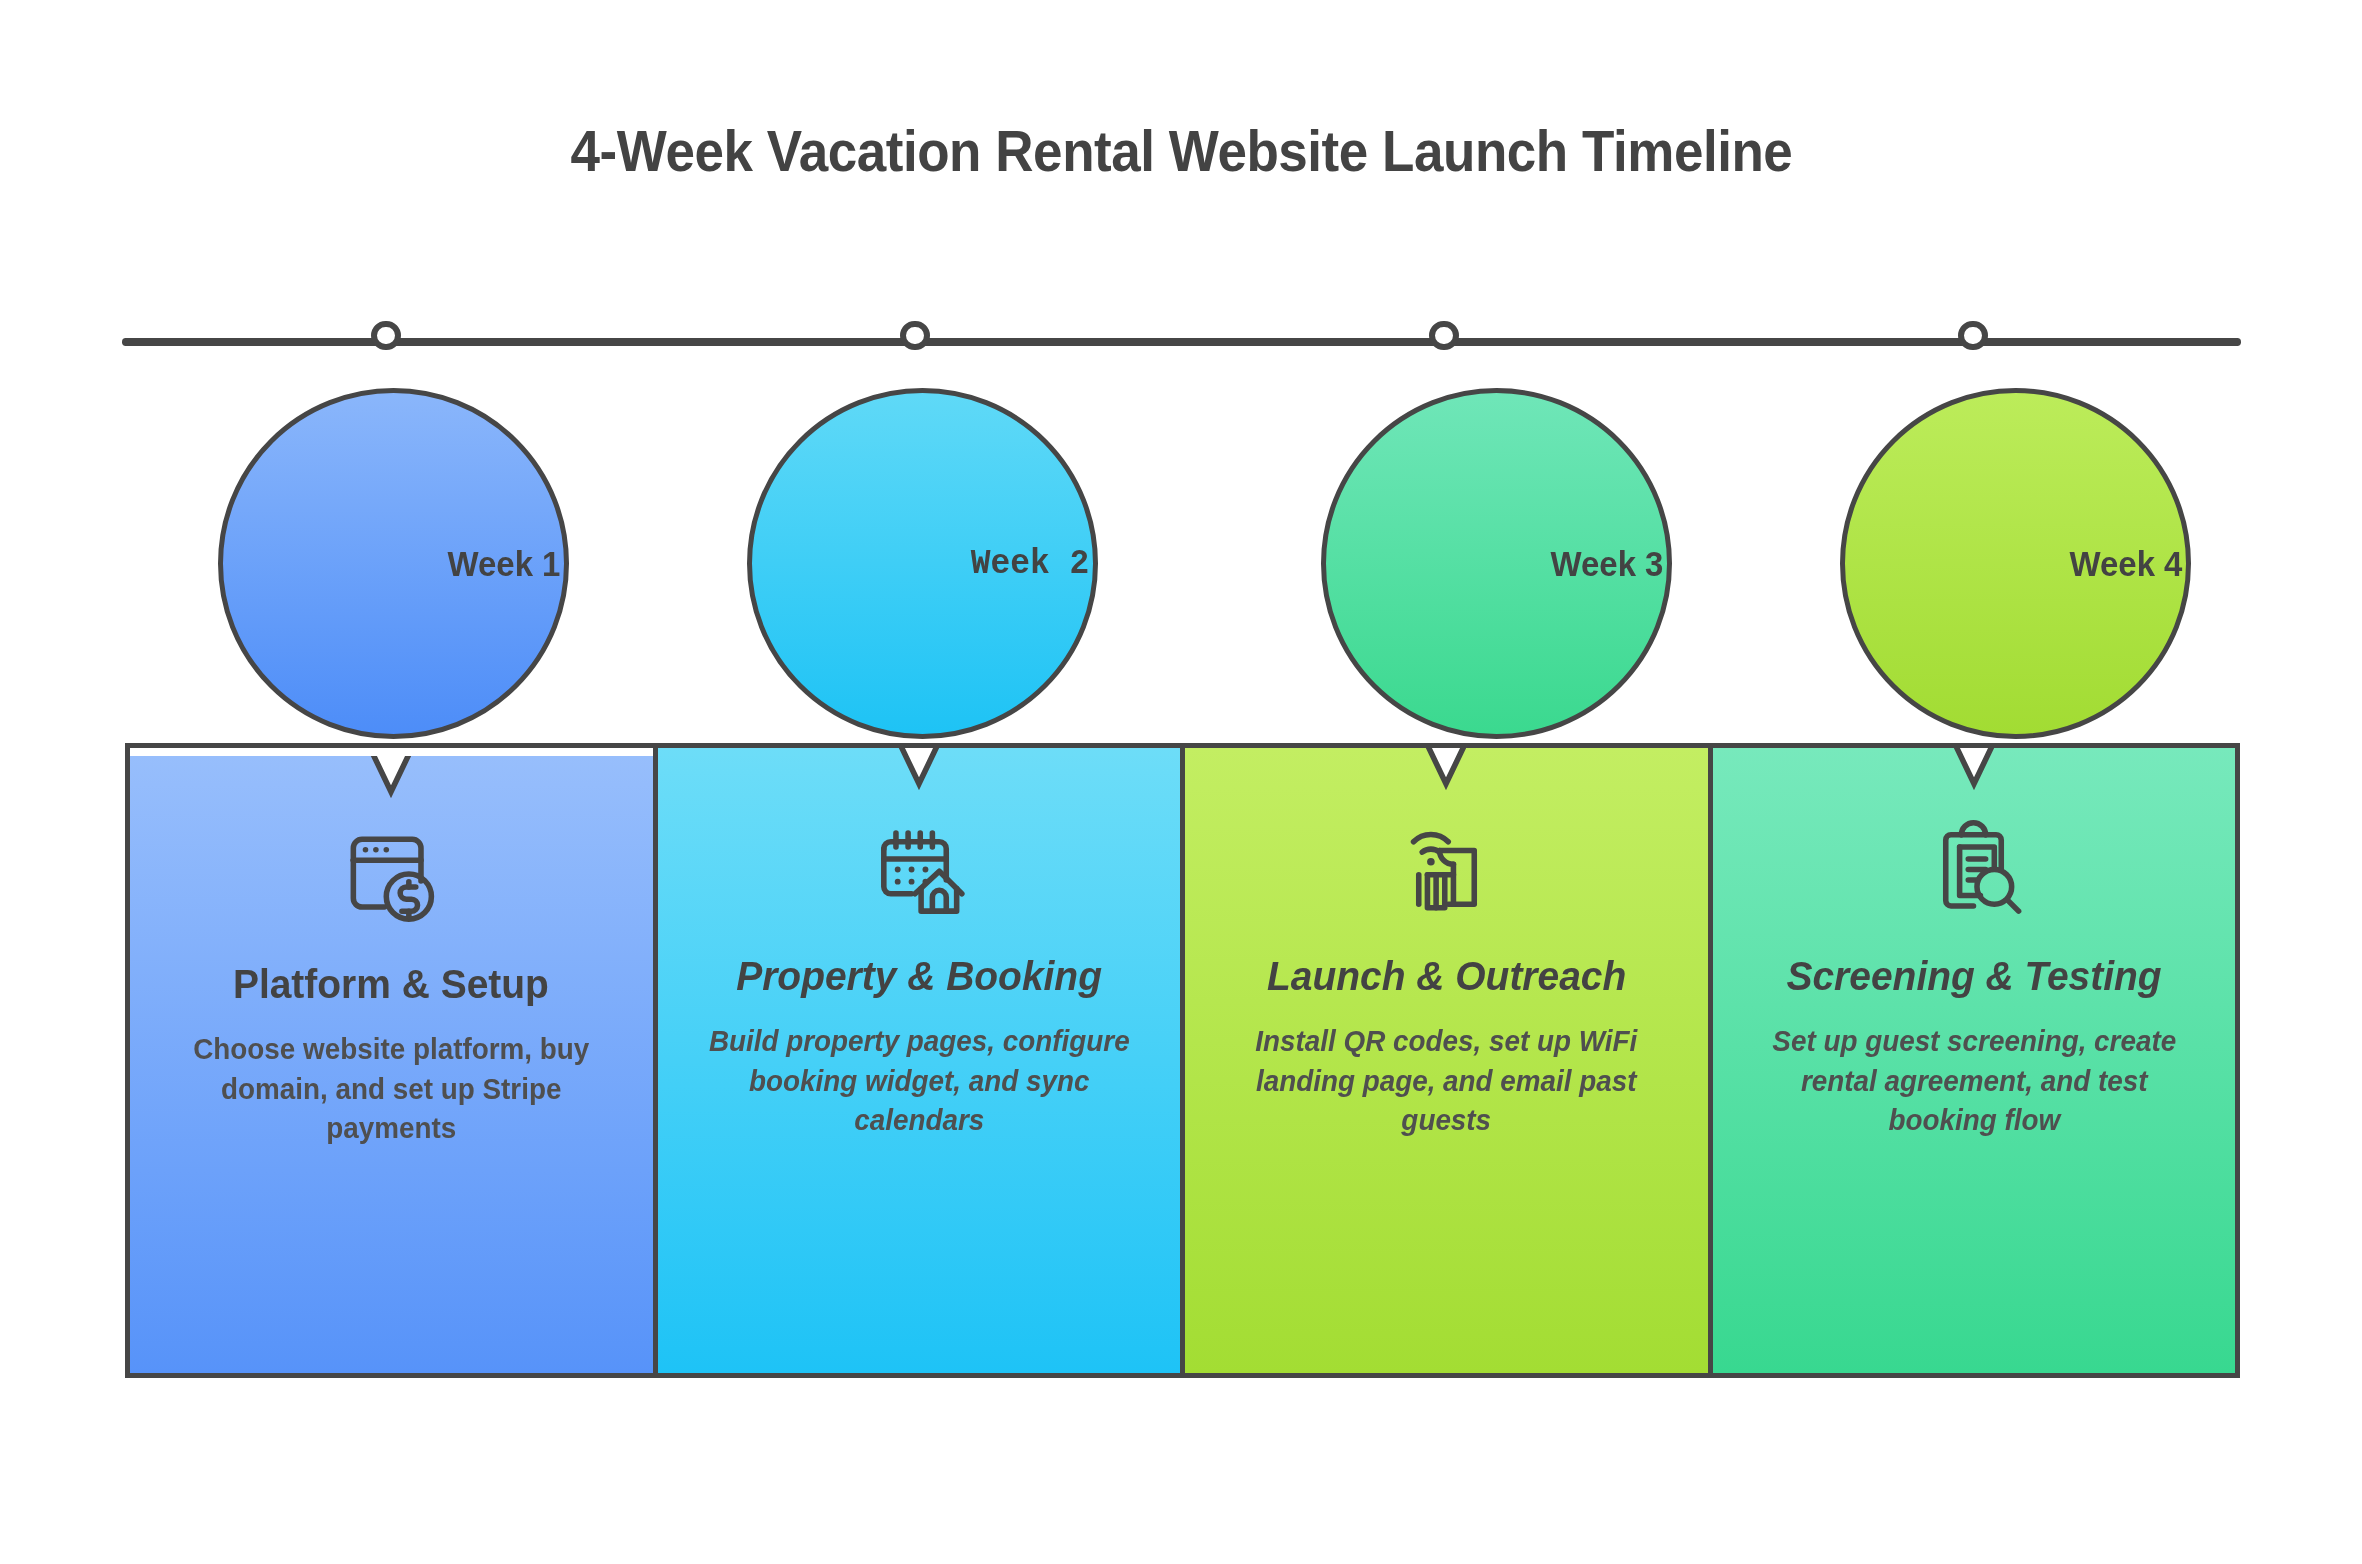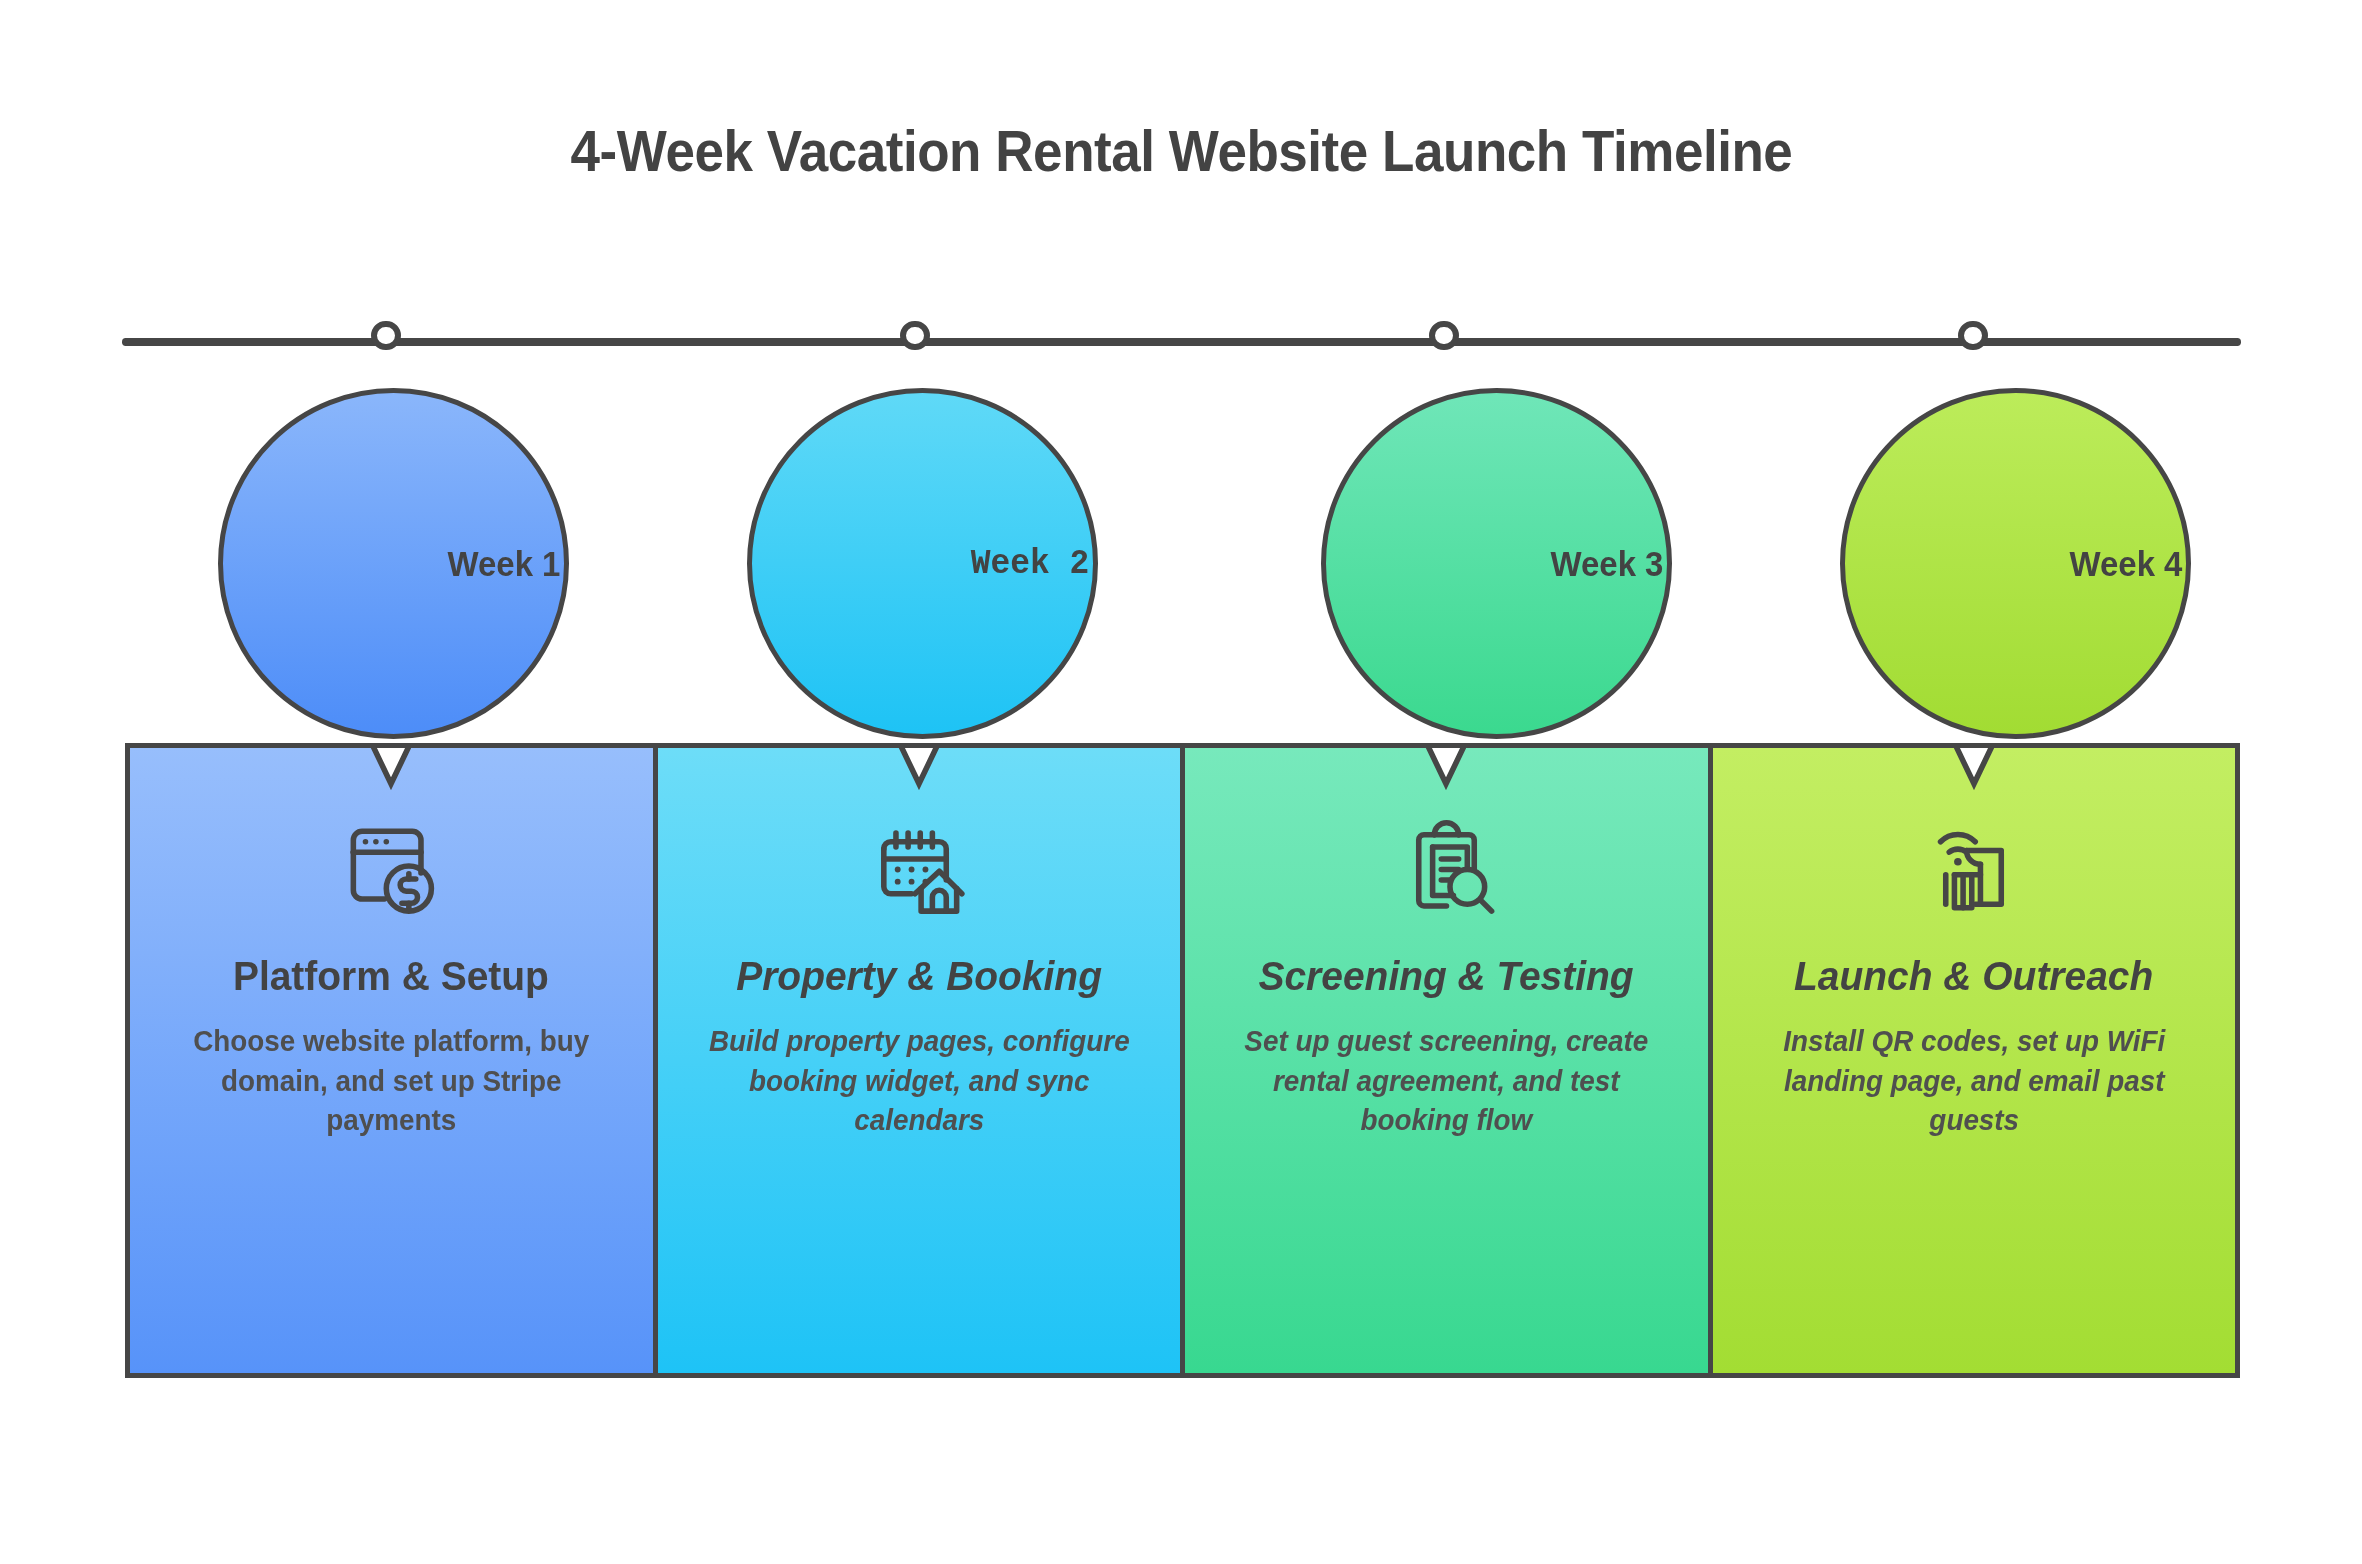--- a/index.html
+++ b/index.html
@@ -155,21 +155,21 @@
 </div>
 <div class="week-circle" style="left:1321px; background:linear-gradient(180deg,#6FE6B8 0%,#3BD98F 100%);">
   <span class="week-circle-label">Week 3</span>
 </div>
 <div class="week-circle" style="left:1840px; background:linear-gradient(180deg,#BCEC5A 0%,#A2DC33 100%);">
   <span class="week-circle-label">Week 4</span>
 </div>
 
 <div id="cards-row">
 
-  <div class="phase-card" style="background:linear-gradient(180deg,#97BEFC 0%,#5793F9 100%);">
+  <div class="phase-card" style="background:linear-gradient(180deg,#97BEFC 0%,#5793F9 100%);margin-top:8px;">
     <svg class="card-notch" viewBox="0 0 92 56">
       <path d="M0,0 L28,0 L46,40 L64,0 L92,0 L92,-8 L0,-8 Z" fill="#ffffff"></path>
       <path d="M24,-2 L46,44 L68,-2" fill="none" stroke="#464646" stroke-width="6" stroke-linejoin="miter"></path>
     </svg>
     <svg class="card-icon" viewBox="0 0 64 64" fill="none" stroke="#464646" stroke-width="3.2" stroke-linecap="round" stroke-linejoin="round">
       <path d="M10 22 L10 15 a5 5 0 0 1 5 -5 L44 10 a5 5 0 0 1 5 5 L49 34"></path>
       <path d="M10 22 L10 44 a5 5 0 0 0 5 5 L28 49"></path>
       <line x1="10" y1="22" x2="49" y2="22"></line>
       <circle cx="17" cy="16" r="1.6" fill="#464646" stroke="none"></circle>
       <circle cx="23" cy="16" r="1.6" fill="#464646" stroke="none"></circle>
@@ -203,20 +203,41 @@
       <circle cx="28" cy="39" r="1.7" fill="#464646" stroke="none"></circle>
       <circle cx="36" cy="39" r="1.7" fill="#464646" stroke="none"></circle>
       <path d="M30 46 L44 33 L57 46"></path>
       <path d="M33.5 43 L33.5 56 L54 56 L54 43"></path>
       <path d="M40 56 L40 48 a4 4 0 0 1 8 0 L48 56"></path>
     </svg>
     <div class="card-title">Property &amp; Booking</div>
     <div class="card-desc">Build property pages, configure booking widget, and sync calendars</div>
   </div>
 
+  <div class="phase-card" style="background:linear-gradient(180deg,#C3EE62 0%,#A3DD33 100%);">
+    <svg class="card-notch" viewBox="0 0 92 56">
+      <path d="M0,0 L28,0 L46,40 L64,0 L92,0 L92,-8 L0,-8 Z" fill="#ffffff"></path>
+      <path d="M24,-2 L46,44 L68,-2" fill="none" stroke="#464646" stroke-width="6" stroke-linejoin="miter"></path>
+    </svg>
+    <svg class="card-icon" viewBox="0 0 64 64" fill="none" stroke="#464646" stroke-width="3.2" stroke-linecap="round" stroke-linejoin="round">
+      <path d="M13 16 a14 14 0 0 1 20 0"></path>
+      <path d="M18 22 a8 8 0 0 1 10 0"></path>
+      <circle cx="23" cy="27.5" r="2.2" fill="#464646" stroke="none"></circle>
+      <path d="M28 21 L48 21 L48 52 L33 52"></path>
+      <path d="M28 21 a8 8 0 0 0 8 8"></path>
+      <path d="M36 29 L36 52"></path>
+      <path d="M21 35 L36 35"></path>
+      <path d="M21 35 L21 54 L31 54 L31 35"></path>
+      <path d="M26 35 L26 54"></path>
+      <path d="M16 35 L16 52"></path>
+    </svg>
+    <div class="card-title">Launch &amp; Outreach</div>
+    <div class="card-desc">Install QR codes, set up WiFi landing page, and email past guests</div>
+  </div>
+
   <div class="phase-card" style="background:linear-gradient(180deg,#77E9BC 0%,#38D890 100%);">
     <svg class="card-notch" viewBox="0 0 92 56">
       <path d="M0,0 L28,0 L46,40 L64,0 L92,0 L92,-8 L0,-8 Z" fill="#ffffff"></path>
       <path d="M24,-2 L46,44 L68,-2" fill="none" stroke="#464646" stroke-width="6" stroke-linejoin="miter"></path>
     </svg>
     <svg class="card-icon" viewBox="0 0 64 64" fill="none" stroke="#464646" stroke-width="3.2" stroke-linecap="round" stroke-linejoin="round">
       <path d="M25 12 L19 12 a3 3 0 0 0 -3 3 L16 50 a3 3 0 0 0 3 3 L32 53"></path>
       <path d="M39 12 L45 12 a3 3 0 0 1 3 3 L48 32"></path>
       <path d="M25 12 a7 7 0 0 1 14 0"></path>
       <line x1="25" y1="12" x2="39" y2="12"></line>
@@ -225,35 +246,14 @@
       <line x1="29" y1="26" x2="39" y2="26"></line>
       <line x1="29" y1="32" x2="39" y2="32"></line>
       <line x1="29" y1="38" x2="34" y2="38"></line>
       <circle cx="44" cy="42" r="10"></circle>
       <line x1="51.5" y1="49.5" x2="58" y2="56"></line>
     </svg>
     <div class="card-title">Screening &amp; Testing</div>
     <div class="card-desc">Set up guest screening, create rental agreement, and test booking flow</div>
   </div>
 
-  <div class="phase-card" style="background:linear-gradient(180deg,#C3EE62 0%,#A3DD33 100%);">
-    <svg class="card-notch" viewBox="0 0 92 56">
-      <path d="M0,0 L28,0 L46,40 L64,0 L92,0 L92,-8 L0,-8 Z" fill="#ffffff"></path>
-      <path d="M24,-2 L46,44 L68,-2" fill="none" stroke="#464646" stroke-width="6" stroke-linejoin="miter"></path>
-    </svg>
-    <svg class="card-icon" viewBox="0 0 64 64" fill="none" stroke="#464646" stroke-width="3.2" stroke-linecap="round" stroke-linejoin="round">
-      <path d="M13 16 a14 14 0 0 1 20 0"></path>
-      <path d="M18 22 a8 8 0 0 1 10 0"></path>
-      <circle cx="23" cy="27.5" r="2.2" fill="#464646" stroke="none"></circle>
-      <path d="M28 21 L48 21 L48 52 L33 52"></path>
-      <path d="M28 21 a8 8 0 0 0 8 8"></path>
-      <path d="M36 29 L36 52"></path>
-      <path d="M21 35 L36 35"></path>
-      <path d="M21 35 L21 54 L31 54 L31 35"></path>
-      <path d="M26 35 L26 54"></path>
-      <path d="M16 35 L16 52"></path>
-    </svg>
-    <div class="card-title">Launch &amp; Outreach</div>
-    <div class="card-desc">Install QR codes, set up WiFi landing page, and email past guests</div>
-  </div>
-
 </div>
 
 
 </body></html>

